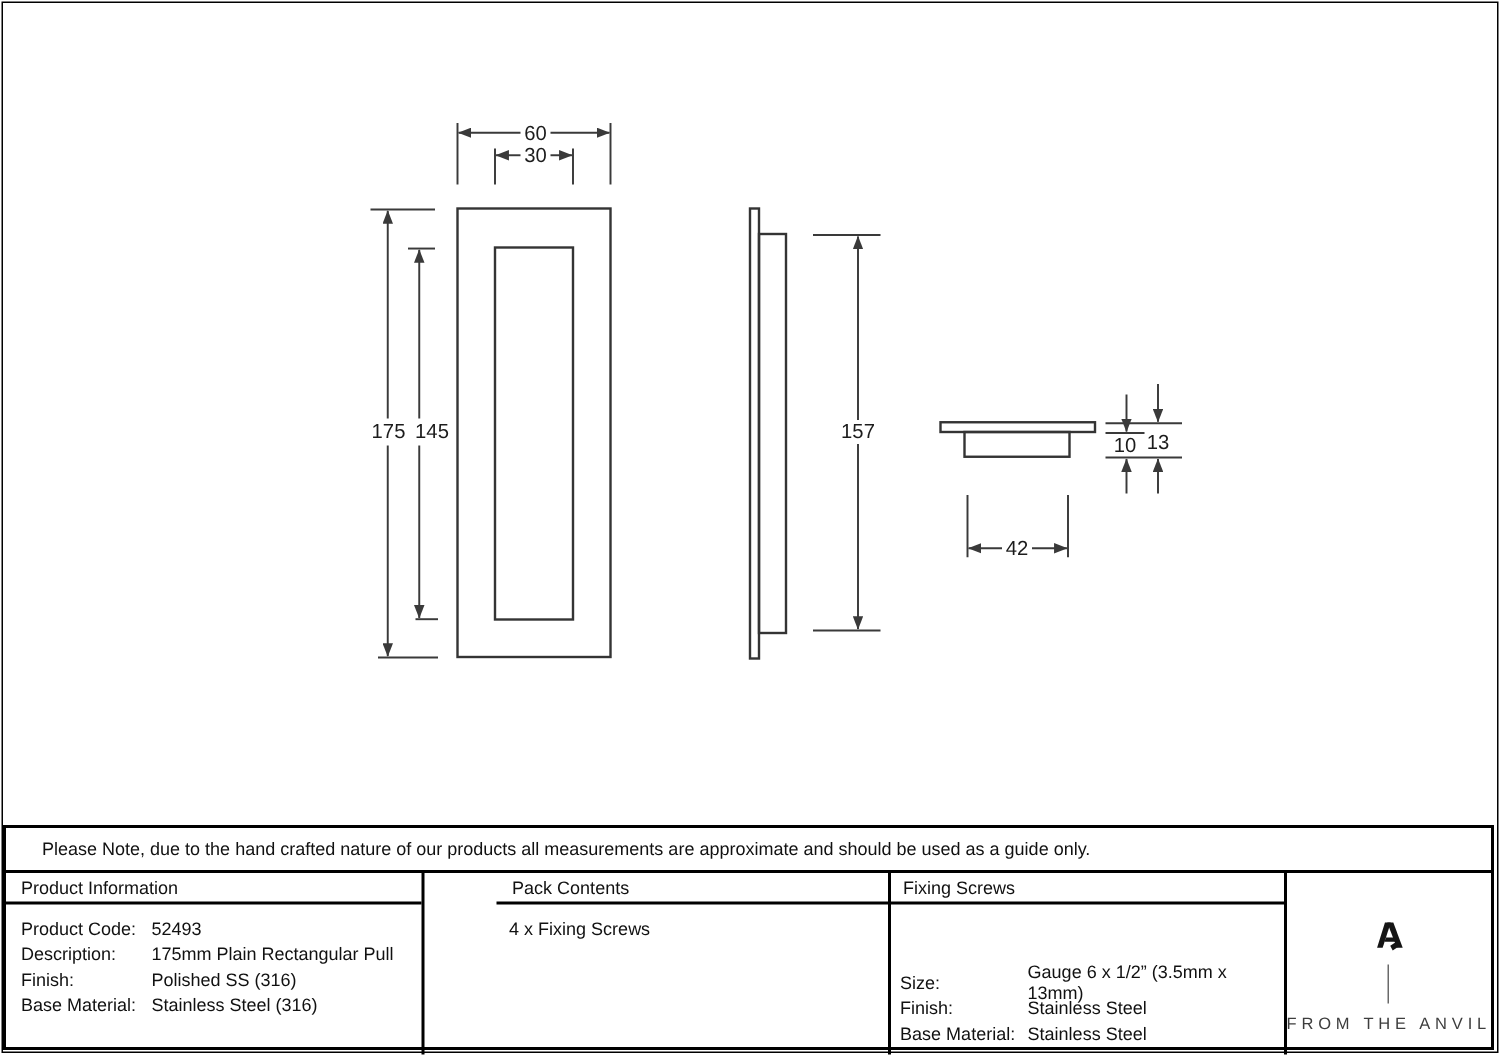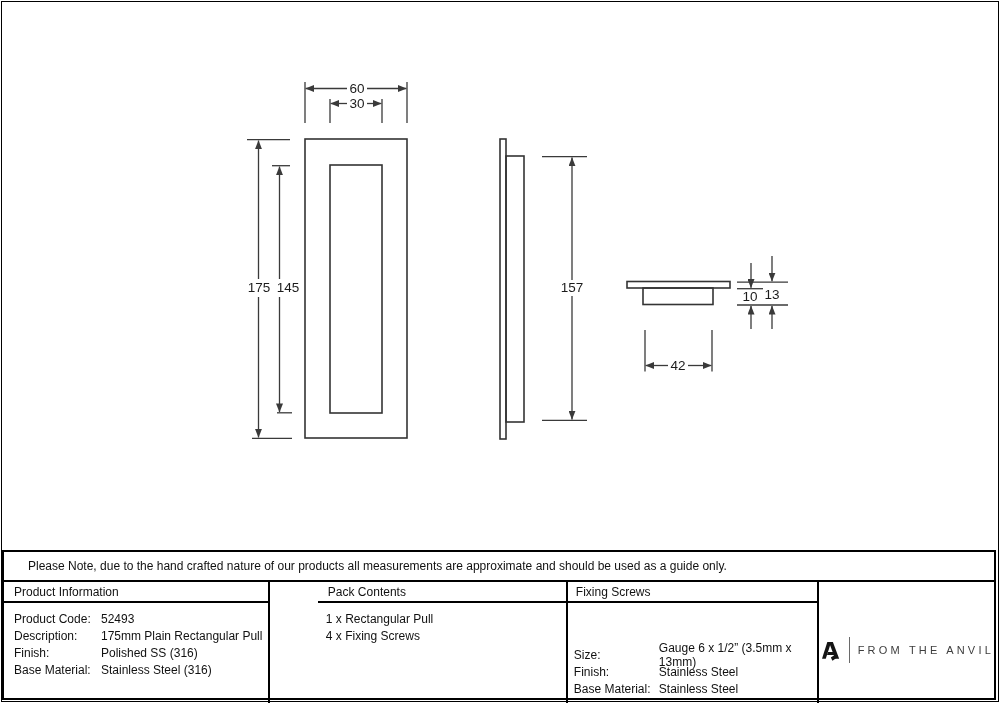--- a/index.html
+++ b/index.html
@@ -23,21 +23,21 @@
   .col-fixing{width:268px;}
   .col-logo{flex:1;display:flex;align-items:center;justify-content:center;}
   .col-header{height:21px;border-bottom:2px solid #000;box-sizing:border-box;display:flex;align-items:center;padding-left:10px;}
   .col-body{padding:7px 0 0 10px;}
   .col-fixing .col-body{padding-left:6px;margin-top:36px;}
   .col-fixing .col-header{padding-left:8px;}
   .kv-row{display:flex;height:17px;align-items:center;}
   .kv-label{width:87px;flex:0 0 auto;}
   .col-fixing .kv-label{width:85px;}
   .pc-item{height:17px;display:flex;align-items:center;}
-  .brand{display:flex;align-items:center;gap:8px;}
+  .brand{display:flex;align-items:center;gap:8px;flex-direction:column;}
   .brand-bar{width:1px;height:26px;background:#6a6a6a;}
   .brand-text{font-size:11px;letter-spacing:3.2px;color:#3d3d3d;white-space:nowrap;}
 </style>
 </head>
 <body>
 
 <div class="page-border"></div>
 
 <svg class="drawing-svg" width="1000" height="545" viewBox="0 0 1000 545">
   <defs>
@@ -140,21 +140,20 @@
         <div class="kv-row">
           <span class="kv-label">Base Material:</span>
           <span class="kv-value">Stainless Steel (316)</span>
         </div>
       </div>
     </div>
 
     <div class="col col-pack col-div">
       <div class="col-header">Pack Contents</div>
       <div class="col-body" style="padding-left:8px;">
-        <div class="pc-item">1 x Rectangular Pull</div>
         <div class="pc-item">4 x Fixing Screws</div>
       </div>
     </div>
 
     <div class="col col-fixing col-div">
       <div class="col-header">Fixing Screws</div>
       <div class="col-body">
         <div class="kv-row">
           <span class="kv-label">Size:</span>
           <span class="kv-value">Gauge 6 x 1/2” (3.5mm x 13mm)</span>

